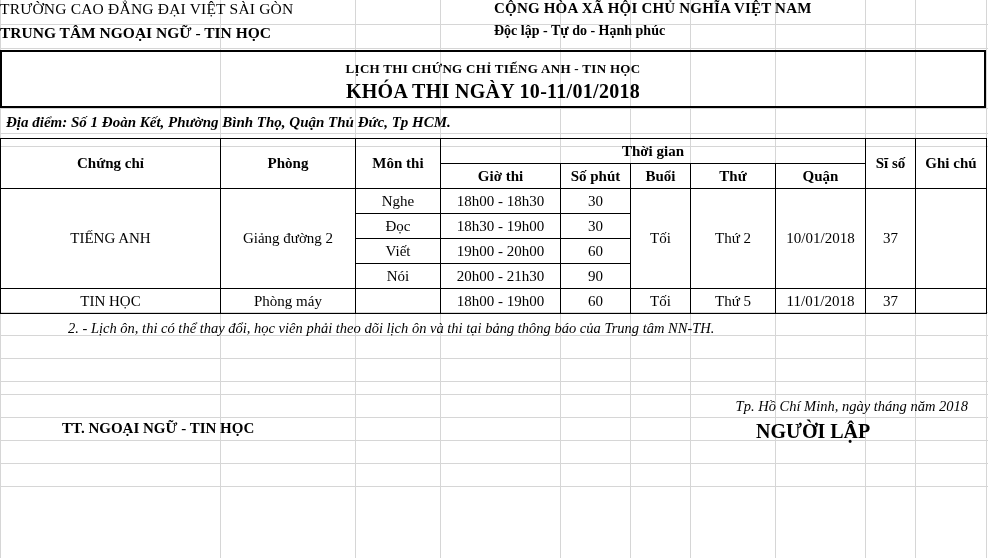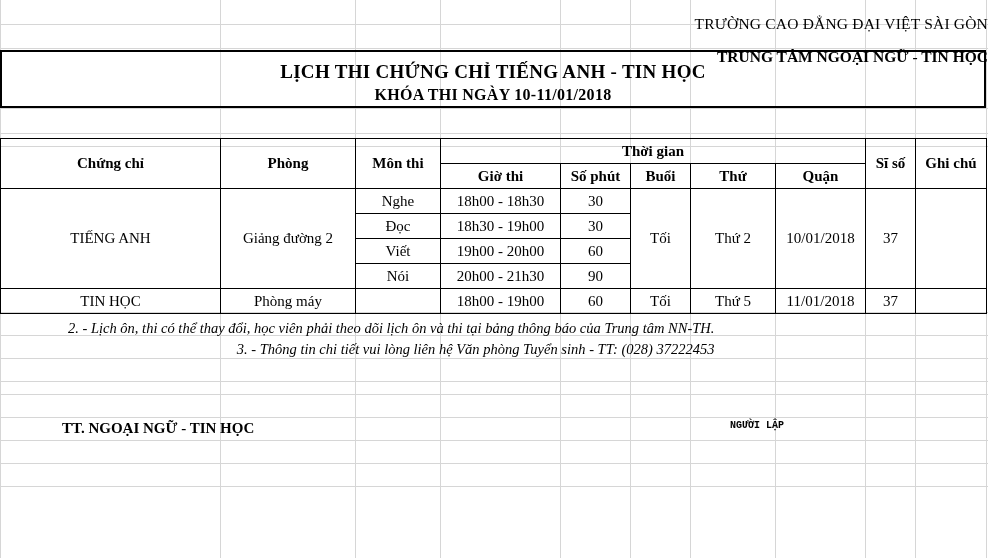--- a/index.html
+++ b/index.html
@@ -46,54 +46,54 @@
   .hdr {
     position: absolute;
     top: 0;
     left: 0;
     width: 988px;
     height: 48px;
     display: flex;
   }
   .hdr-col {
     flex: 1;
-    text-align: right;
-    padding-top: 15px;
+    text-align: left;
+    padding-top: 0;
   }
   .hdr-line1 {
     font-size: 15.5px;
     letter-spacing: 0.2px;
   }
   .hdr-line2 {
     font-size: 15.5px;
     font-weight: bold;
-    margin-top: 15px;
+    margin-top: 6px;
   }
   .hdr-right .hdr-line1 { font-weight: bold; font-size: 15px;}
   .hdr-right .hdr-line2 { font-weight: bold; font-size: 14px; }
 
   
   .title-box {
     position: absolute;
     left: 0;
     top: 50px;
     width: 986px;
     height: 58px;
     border: 2px solid #000;
     box-sizing: border-box;
     text-align: center;
     padding-top: 9px;
   }
   .title-main {
-    font-size: 19px;
+    font-size: 13px;
     font-weight: bold;
     letter-spacing: 0.3px;
   }
   .title-sub {
-    font-size: 16px;
+    font-size: 20px;
     font-weight: bold;
     margin-top: 3px;
     letter-spacing: 0.3px;
   }
   
   .addr {
     position: absolute;
     left: 6px;
     top: 114px;
     font-size: 15px;
@@ -146,25 +146,24 @@
   }
   .sign-left {
     position: absolute;
     left: 62px;
     top: 420px;
     font-size: 15px;
     font-weight: bold;
   }
   .sign-right {
     position: absolute;
-    left: 730px;
+    left: 756px;
     top: 420px;
-    font-size: 10px;
-    font-weight: bold;
-    font-family: Liberation Mono, monospace;
+    font-size: 20px;
+    font-weight: bold;
   }
 </style>
 </head>
 <body>
 
 <div class="sheet">
 
   <div class="gridlines">
     <div class="v" style="left:0px"></div>
     <div class="v" style="left:220px"></div>
@@ -191,27 +190,32 @@
     <div class="h" style="top:440px"></div>
     <div class="h" style="top:463px"></div>
     <div class="h" style="top:486px"></div>
   </div>
 
   <div class="hdr">
     <div class="hdr-col hdr-left">
       <div class="hdr-line1">TRƯỜNG CAO ĐẲNG ĐẠI VIỆT SÀI GÒN</div>
       <div class="hdr-line2">TRUNG TÂM NGOẠI NGỮ - TIN HỌC</div>
     </div>
+    <div class="hdr-col hdr-right">
+      <div class="hdr-line1">CỘNG HÒA XÃ HỘI CHỦ NGHĨA VIỆT NAM</div>
+      <div class="hdr-line2">Độc lập - Tự do - Hạnh phúc</div>
+    </div>
   </div>
 
   <div class="title-box">
     <div class="title-main">LỊCH THI CHỨNG CHỈ TIẾNG ANH - TIN HỌC</div>
     <div class="title-sub">KHÓA THI NGÀY 10-11/01/2018</div>
   </div>
 
+  <div class="addr">Địa điểm: Số 1 Đoàn Kết, Phường Bình Thọ, Quận Thủ Đức, Tp HCM.</div>
 
   <table class="main">
     <colgroup>
       <col style="width:220px">
       <col style="width:135px">
       <col style="width:85px">
       <col style="width:120px">
       <col style="width:70px">
       <col style="width:60px">
       <col style="width:85px">
@@ -274,19 +278,19 @@
         <td>Thứ 5</td>
         <td>11/01/2018</td>
         <td>37</td>
         <td></td>
       </tr>
     </tbody>
   </table>
 
   <div class="notes">
     <div class="n-line indent">2. - Lịch ôn, thi có thể thay đổi, học viên phải theo dõi lịch ôn và thi tại bảng thông báo của Trung tâm NN-TH.</div>
-    <div class="n-line indent">3. - Thông tin chi tiết vui lòng liên hệ Văn phòng Tuyển sinh - TT: (028) 37222453</div>
-  </div>
-
+  </div>
+
+  <div class="place-date">Tp. Hồ Chí Minh, ngày      tháng     năm 2018</div>
   <div class="sign-left">TT. NGOẠI NGỮ - TIN HỌC</div>
   <div class="sign-right">NGƯỜI LẬP</div>
 
 </div>
 
 </body></html>

